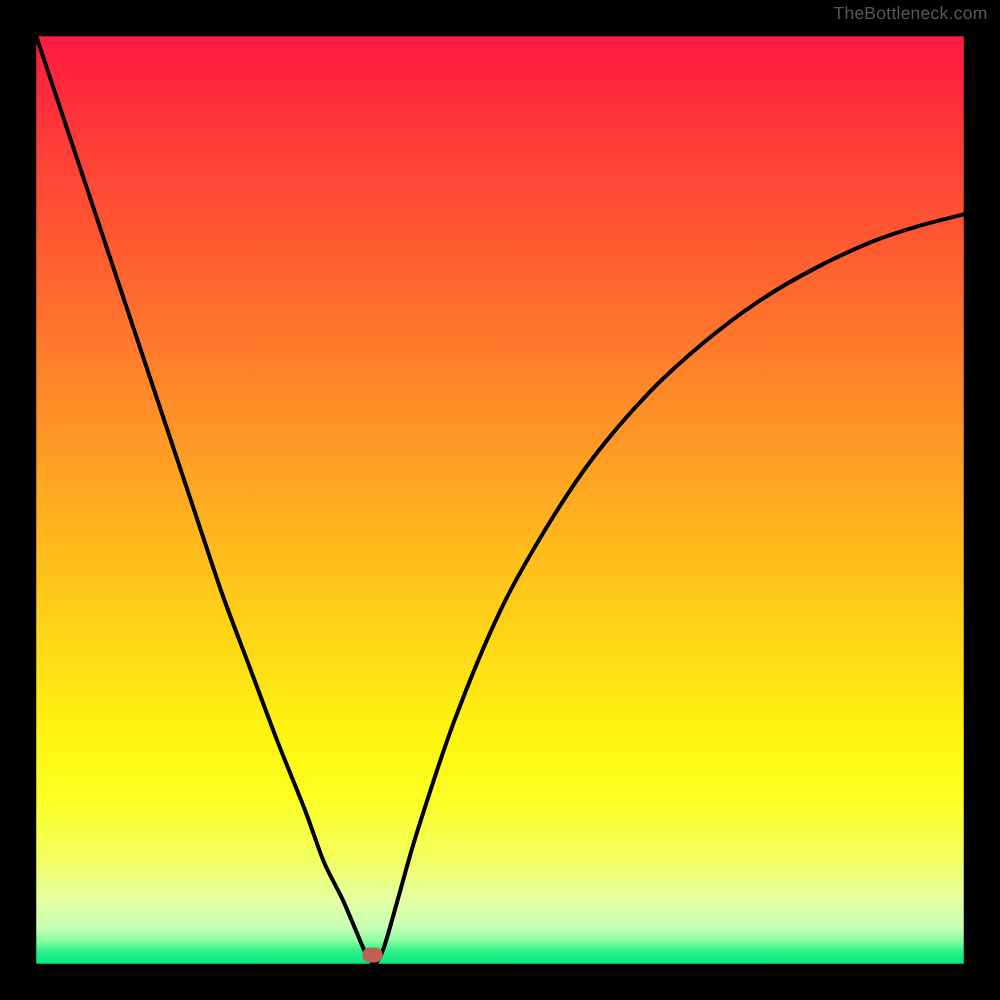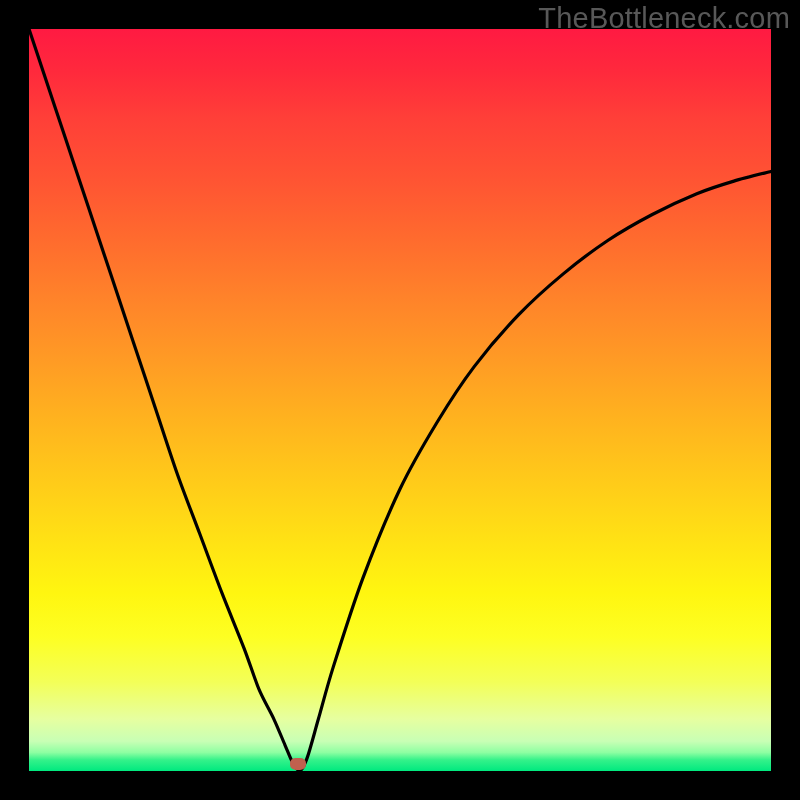--- a/index.html
+++ b/index.html
@@ -15,21 +15,21 @@
     position: relative;
     width: 800px;
     height: 800px;
     background: #000000;
   }
   .watermark {
     position: absolute;
     top: 2px;
     right: 10px;
     color: #585858;
-    font-size: 29px;
+    font-size: 14px;
     font-weight: 500;
     letter-spacing: 0.2px;
     z-index: 10;
   }
   .plot-area {
     position: absolute;
     left: 29px;
     top: 29px;
     width: 742px;
     height: 742px;

